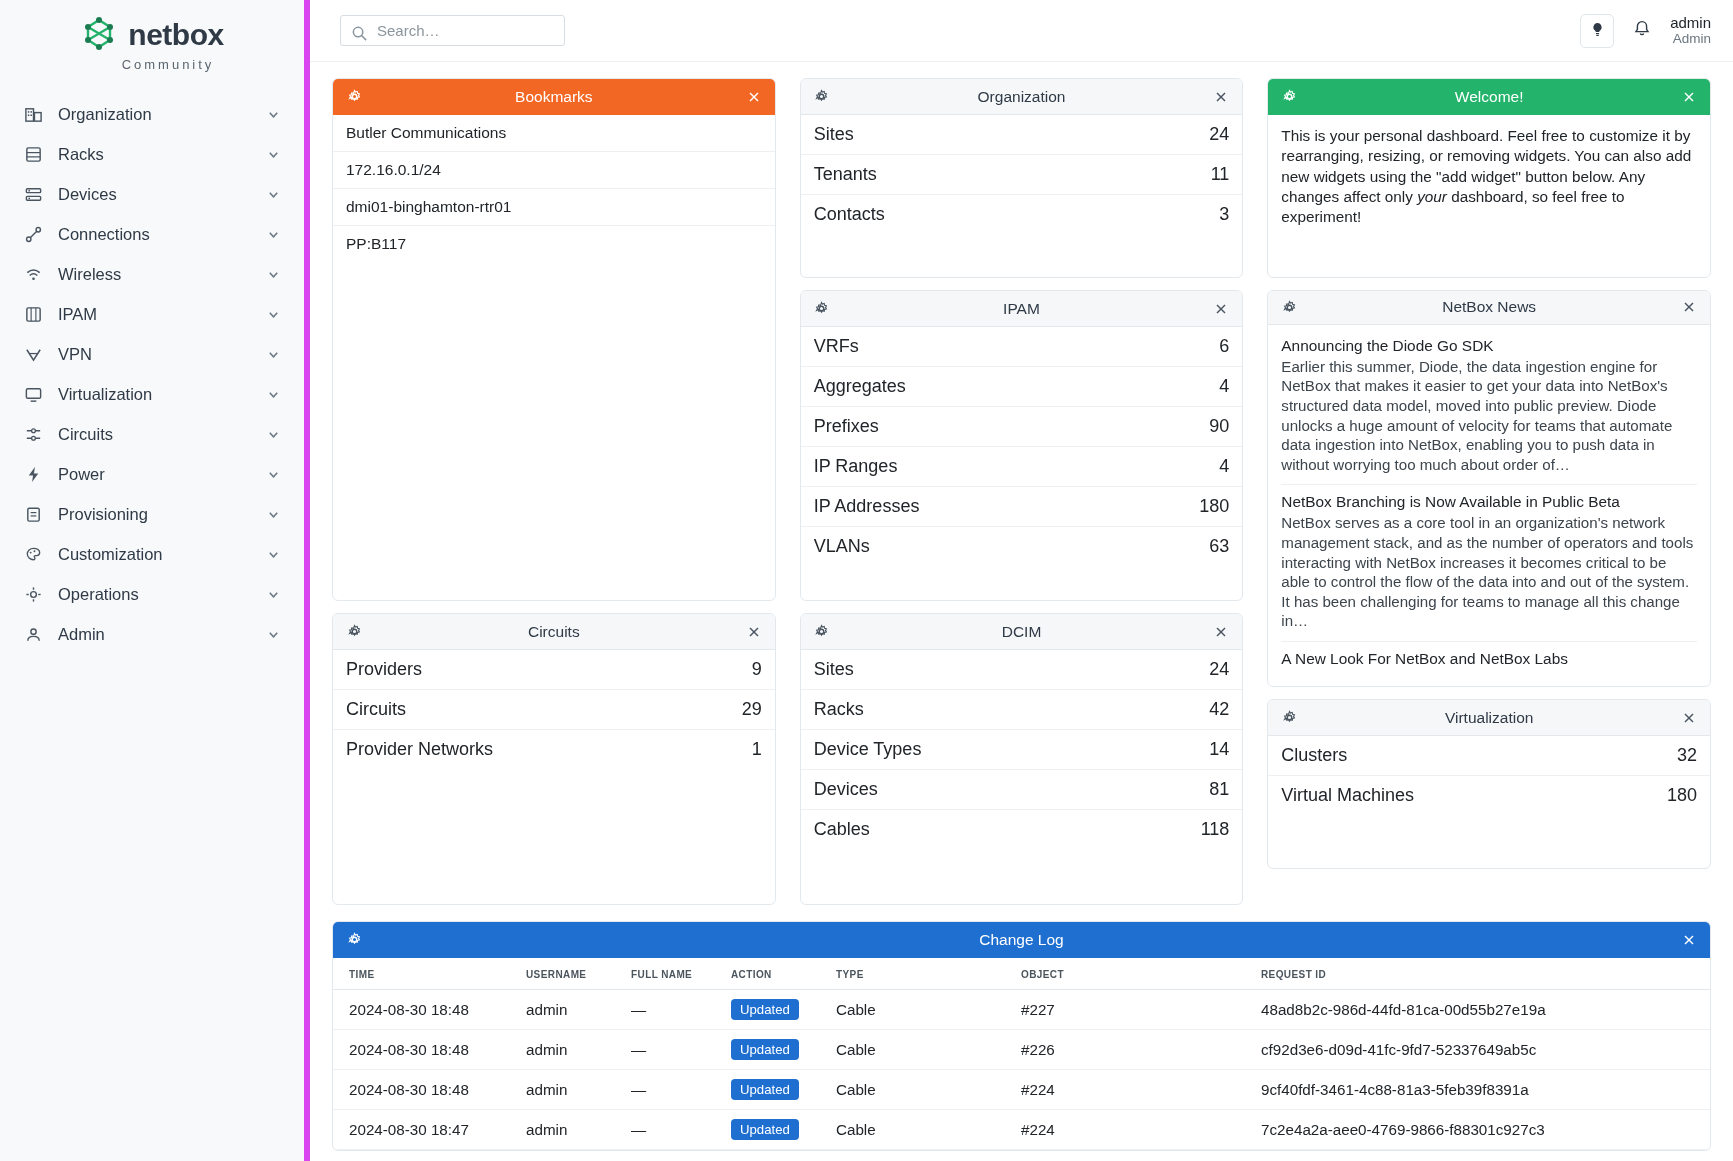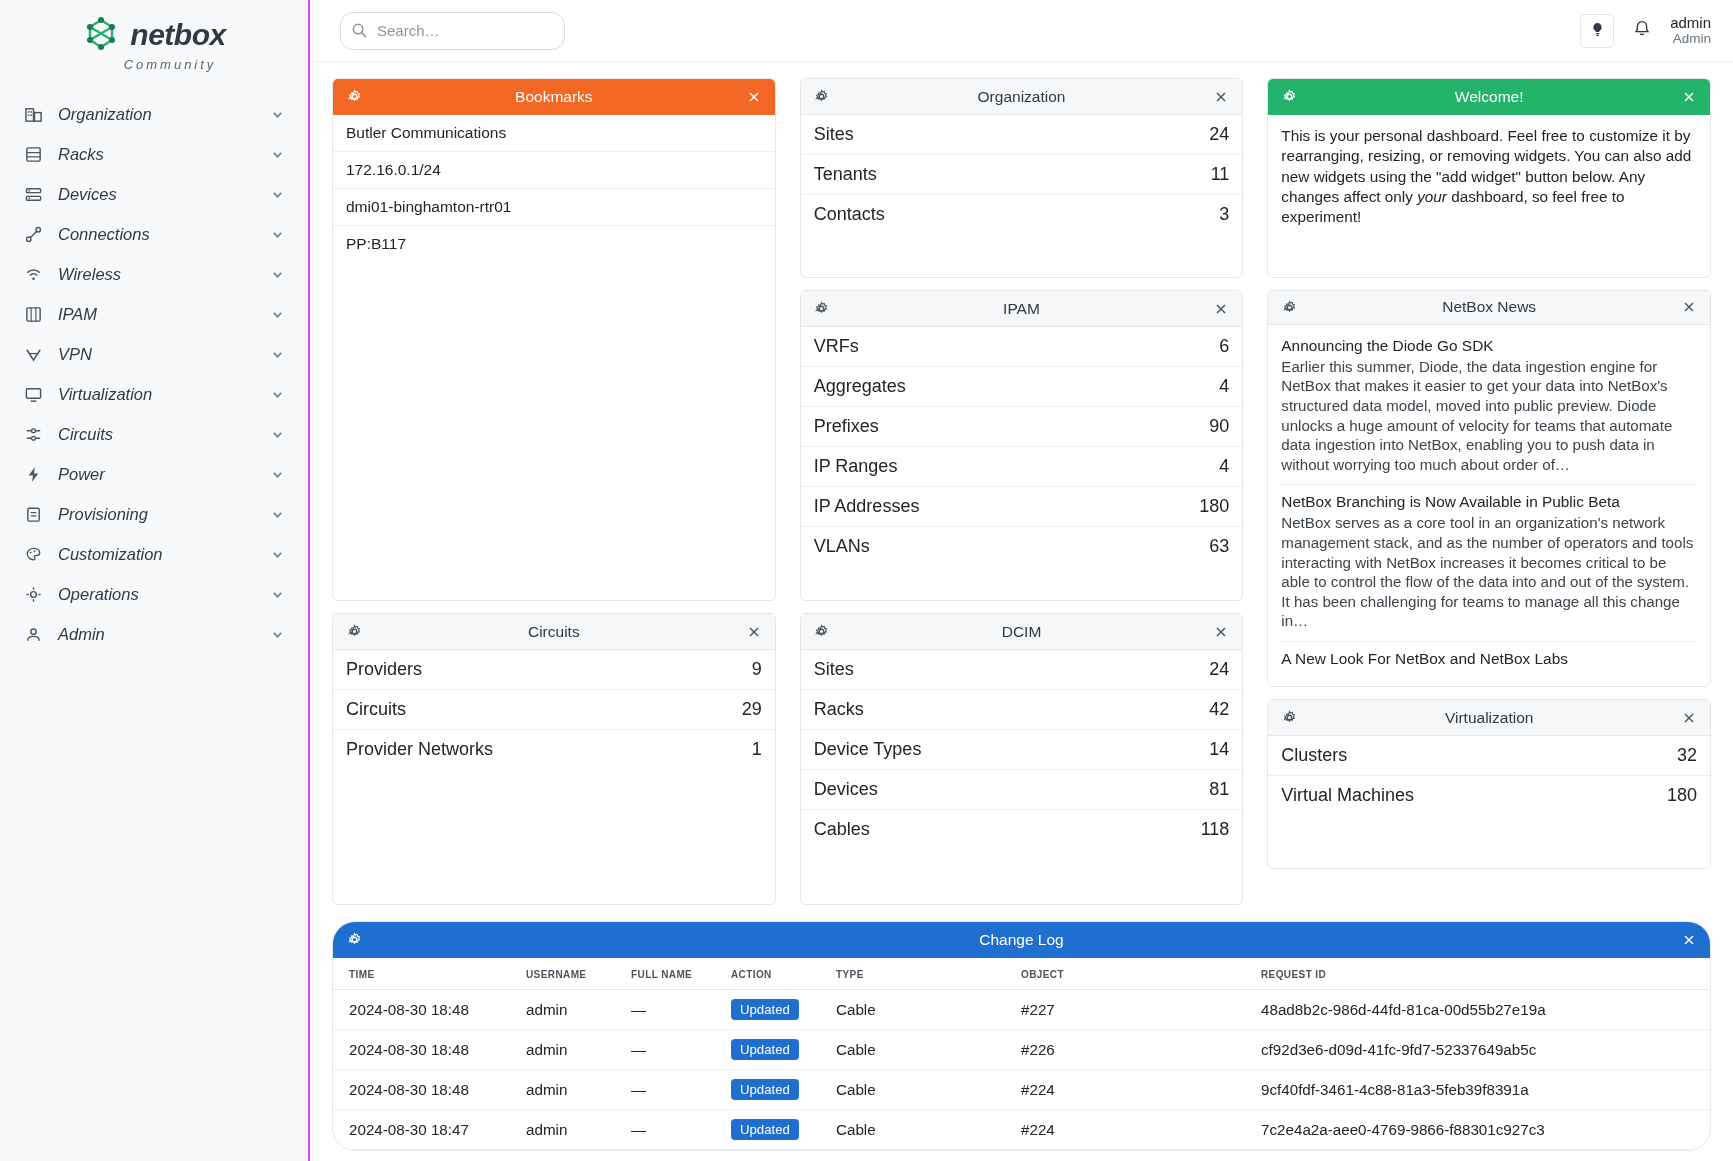--- a/index.html
+++ b/index.html
@@ -12,24 +12,23 @@
     color: #212529;
     overflow: hidden;
   }
   .app { display: flex; width: 1733px; height: 1161px; }
 
   
   .sidebar {
     width: 310px;
     min-width: 310px;
     background: #f7f9fb;
-    border-right: 2px solid #d946ef;
+    border-right: 6px solid #d946ef;
     height: 1161px;
     overflow: hidden;
-    font-style: italic;
   }
   .brand {
     display: flex;
     flex-direction: column;
     align-items: center;
     justify-content: center;
     padding: 14px 0 18px 0;
   }
   .brand-row { display: flex; align-items: center; gap: 10px; }
   .brand-name {
@@ -77,23 +76,23 @@
     border-bottom: 1px solid #edf0f3;
     background: #fff;
   }
   .search-wrap {
     position: relative;
     width: 225px;
     margin-left: 8px;
   }
   .search-input {
     width: 225px;
-    height: 38px;
+    height: 31px;
     border: 1px solid #d7dde3;
-    border-radius: 13px;
+    border-radius: 3px;
     padding: 0 10px 0 36px;
     font-size: 15px;
     color: #495057;
     background: #fff;
     outline: none;
   }
   .search-input::placeholder { color: #8b959e; }
   .search-ico {
     position: absolute;
     left: 11px; top: 10px;
@@ -202,21 +201,20 @@
   .news-snippet {
     font-size: 15.1px;
     line-height: 1.3;
     color: #3c444c;
   }
 
   
   .changelog {
     grid-column: 1 / span 3;
     margin-top: 4px;
-    border-radius: 23px;
   }
   table.cl { width: 100%; border-collapse: collapse; }
   table.cl th {
     text-align: left;
     font-size: 10px;
     letter-spacing: 0.4px;
     text-transform: uppercase;
     color: #4b555e;
     font-weight: 700;
     padding: 11px 8px 9px 8px;

